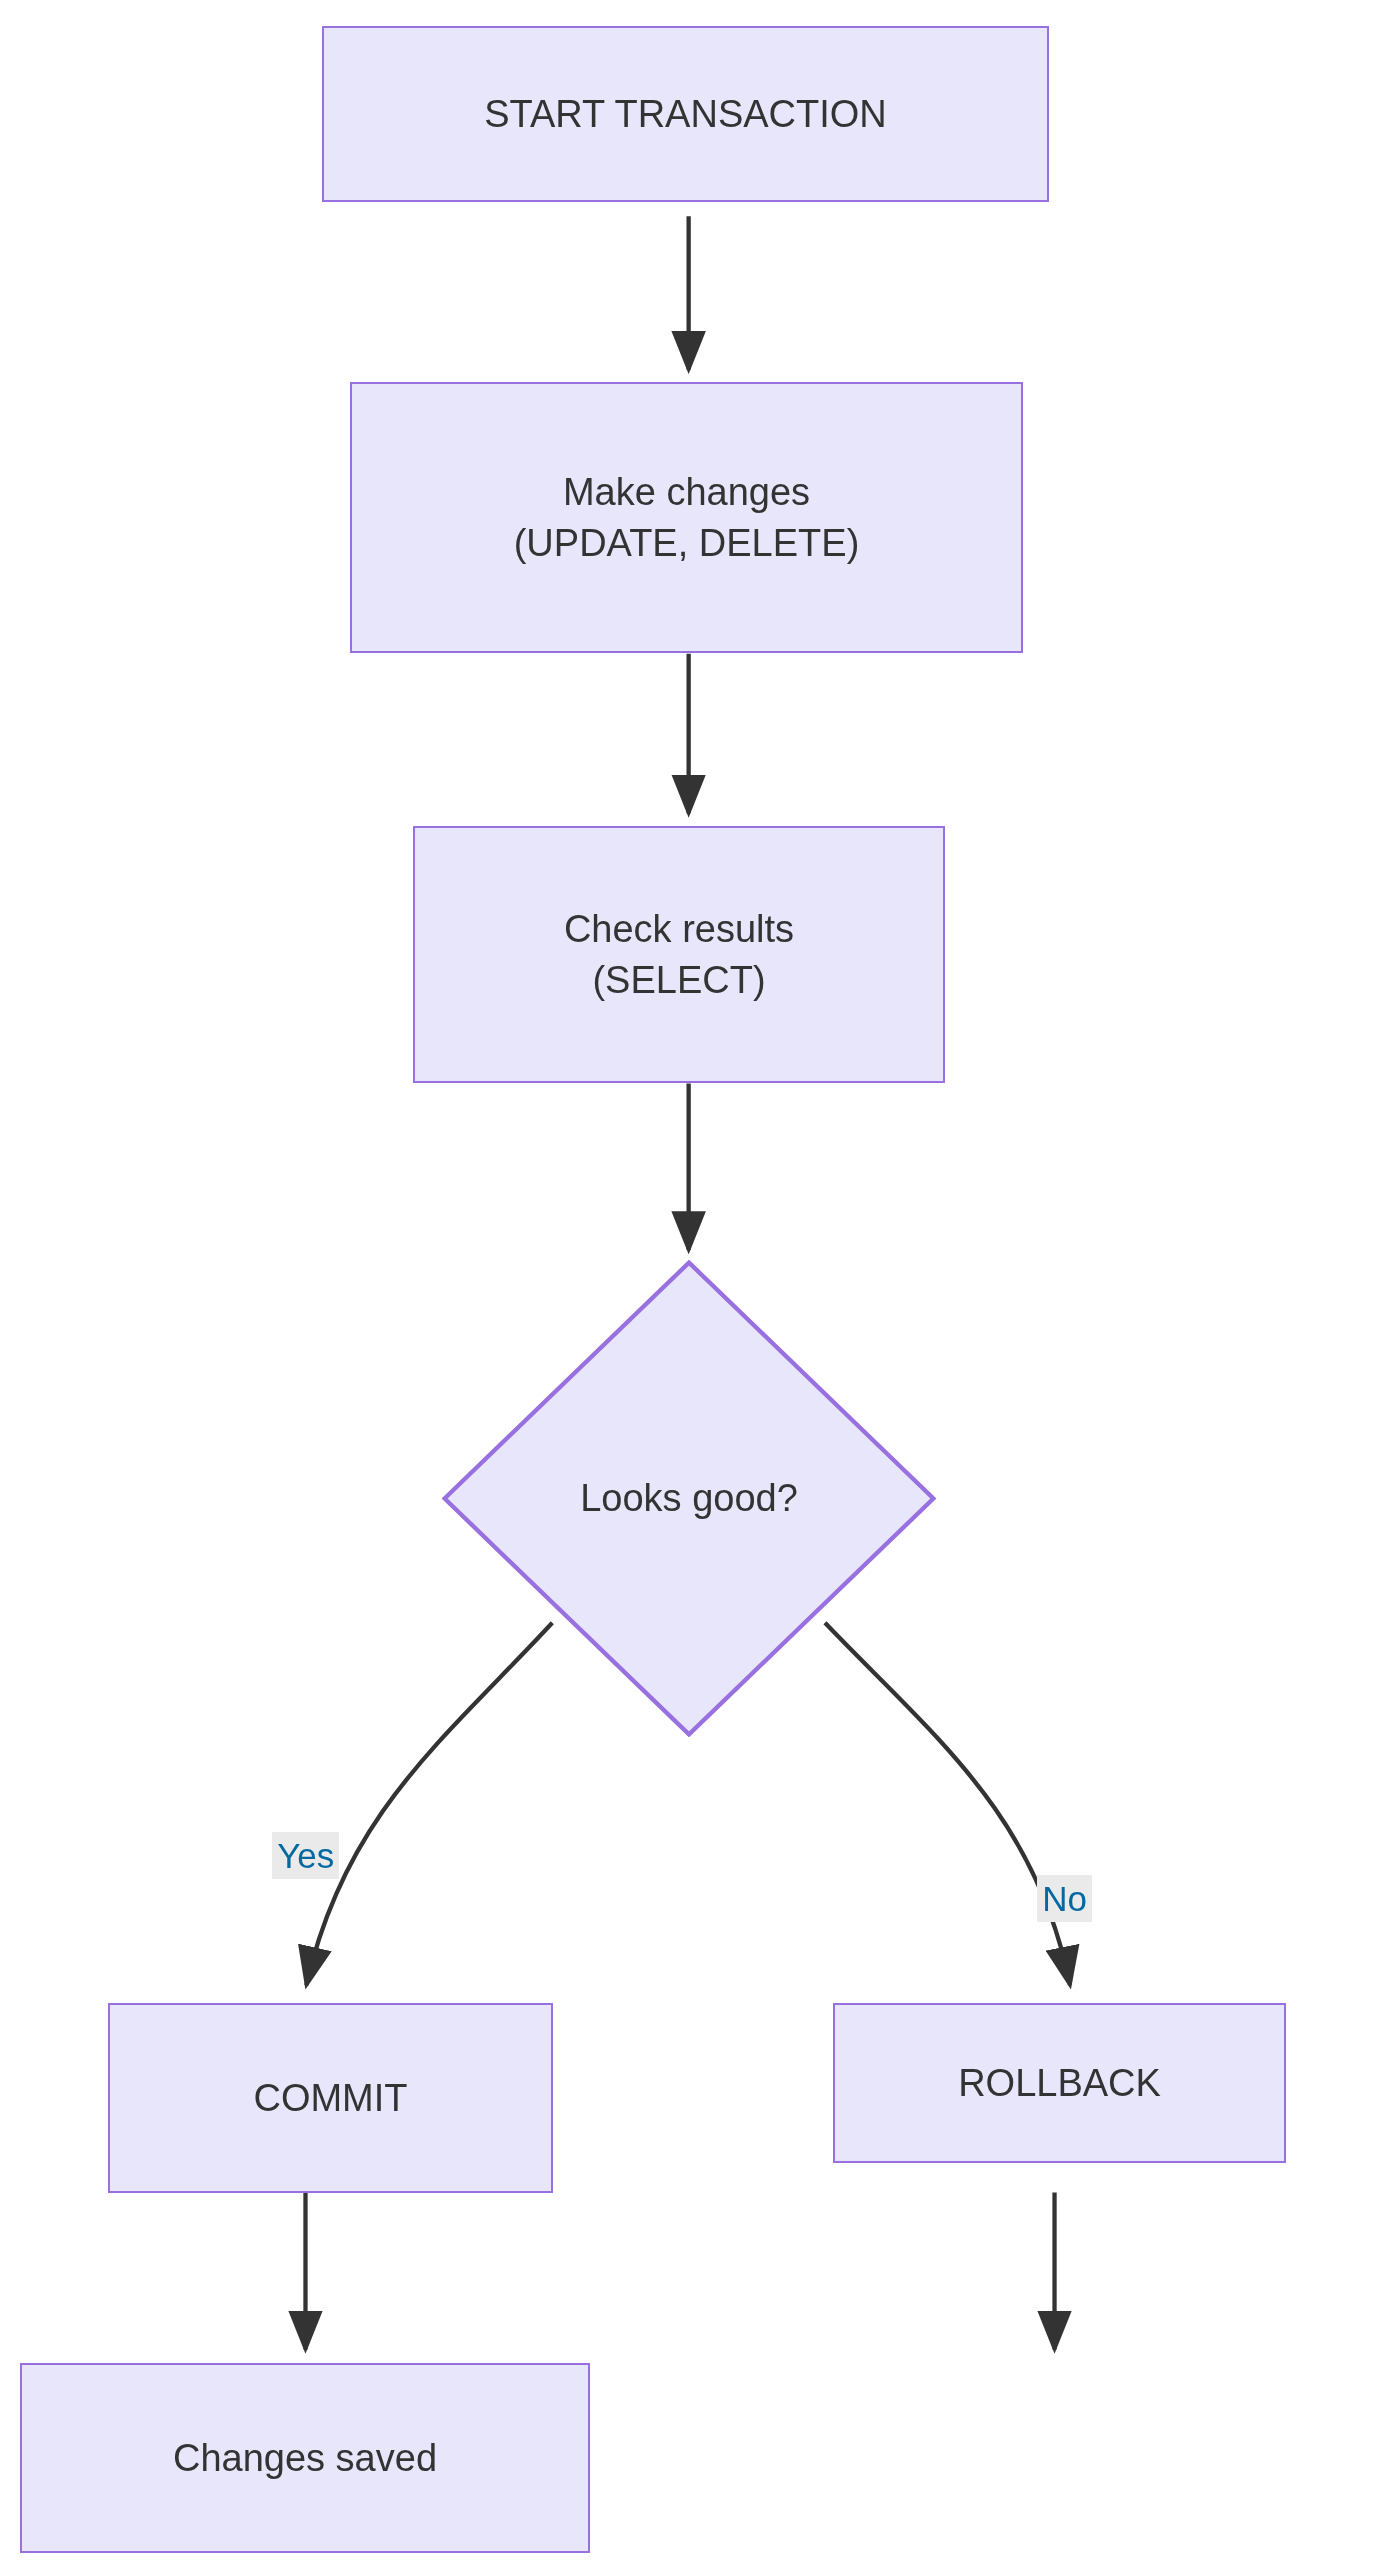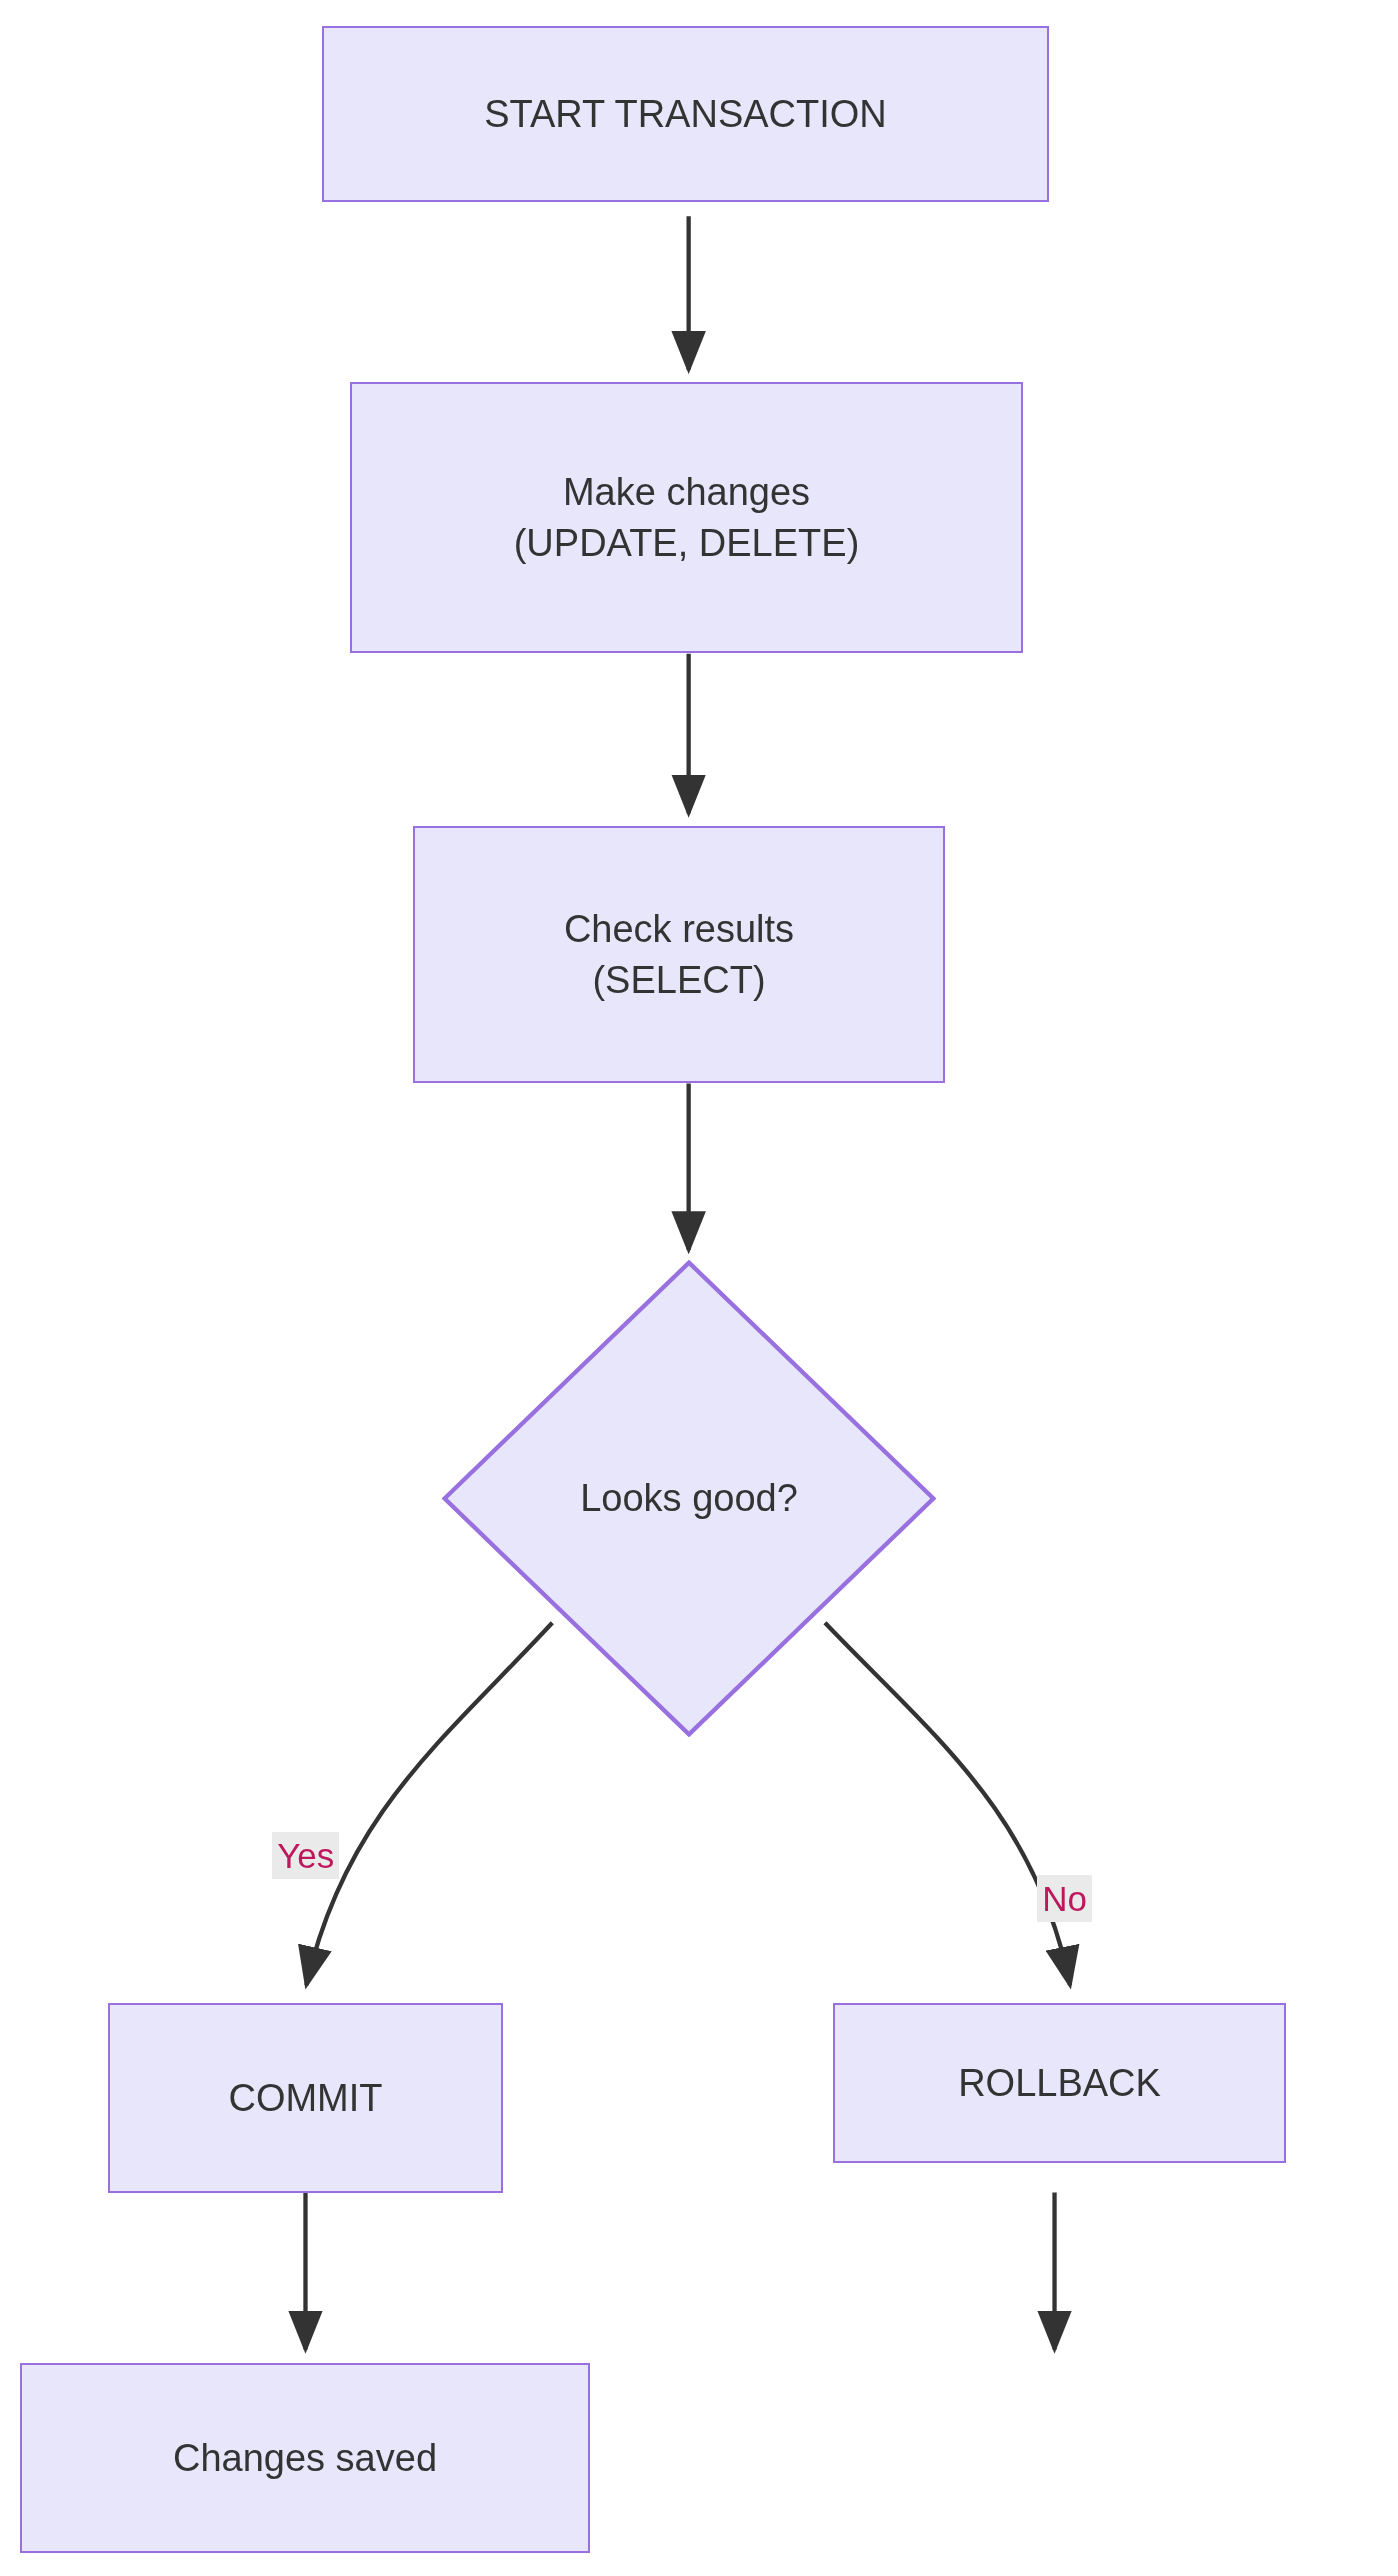--- a/index.html
+++ b/index.html
@@ -61,21 +61,21 @@
     position: relative;
     z-index: 3;
     color: #333333;
     font-size: 38px;
     text-align: left;
     font-family: "Liberation Sans", sans-serif;
   }
   .edge-label {
     position: absolute;
     background: #eaeaea;
-    color: #be185d;
+    color: #0369a1;
     font-size: 35px;
     font-family: "Liberation Sans", sans-serif;
     padding: 3.5px 5.2px;
     line-height: 1.15;
     z-index: 4;
     white-space: nowrap;
   }
 </style>
 </head>
 <body>
@@ -140,21 +140,21 @@
   </div>
 
   <div class="edge-label" style="left:272px; top:1832px;">
     <span>Yes</span>
   </div>
 
   <div class="edge-label" style="left:1037px; top:1832px;margin-top:43px;">
     <span>No</span>
   </div>
 
-  <div class="node" style="left:108px; top:2003px; width:395px; height:190px;">
+  <div class="node" style="left:108px; top:2003px; width:445px; height:190px;">
     <span class="node-label">COMMIT</span>
   </div>
 
   <div class="node" style="left:833px; top:2003px; width:453px; height:160px;">
     <span class="node-label">ROLLBACK</span>
   </div>
 
   <div class="node" style="left:20px; top:2363px; width:570px; height:190px;">
     <span class="node-label">Changes saved</span>
   </div>

